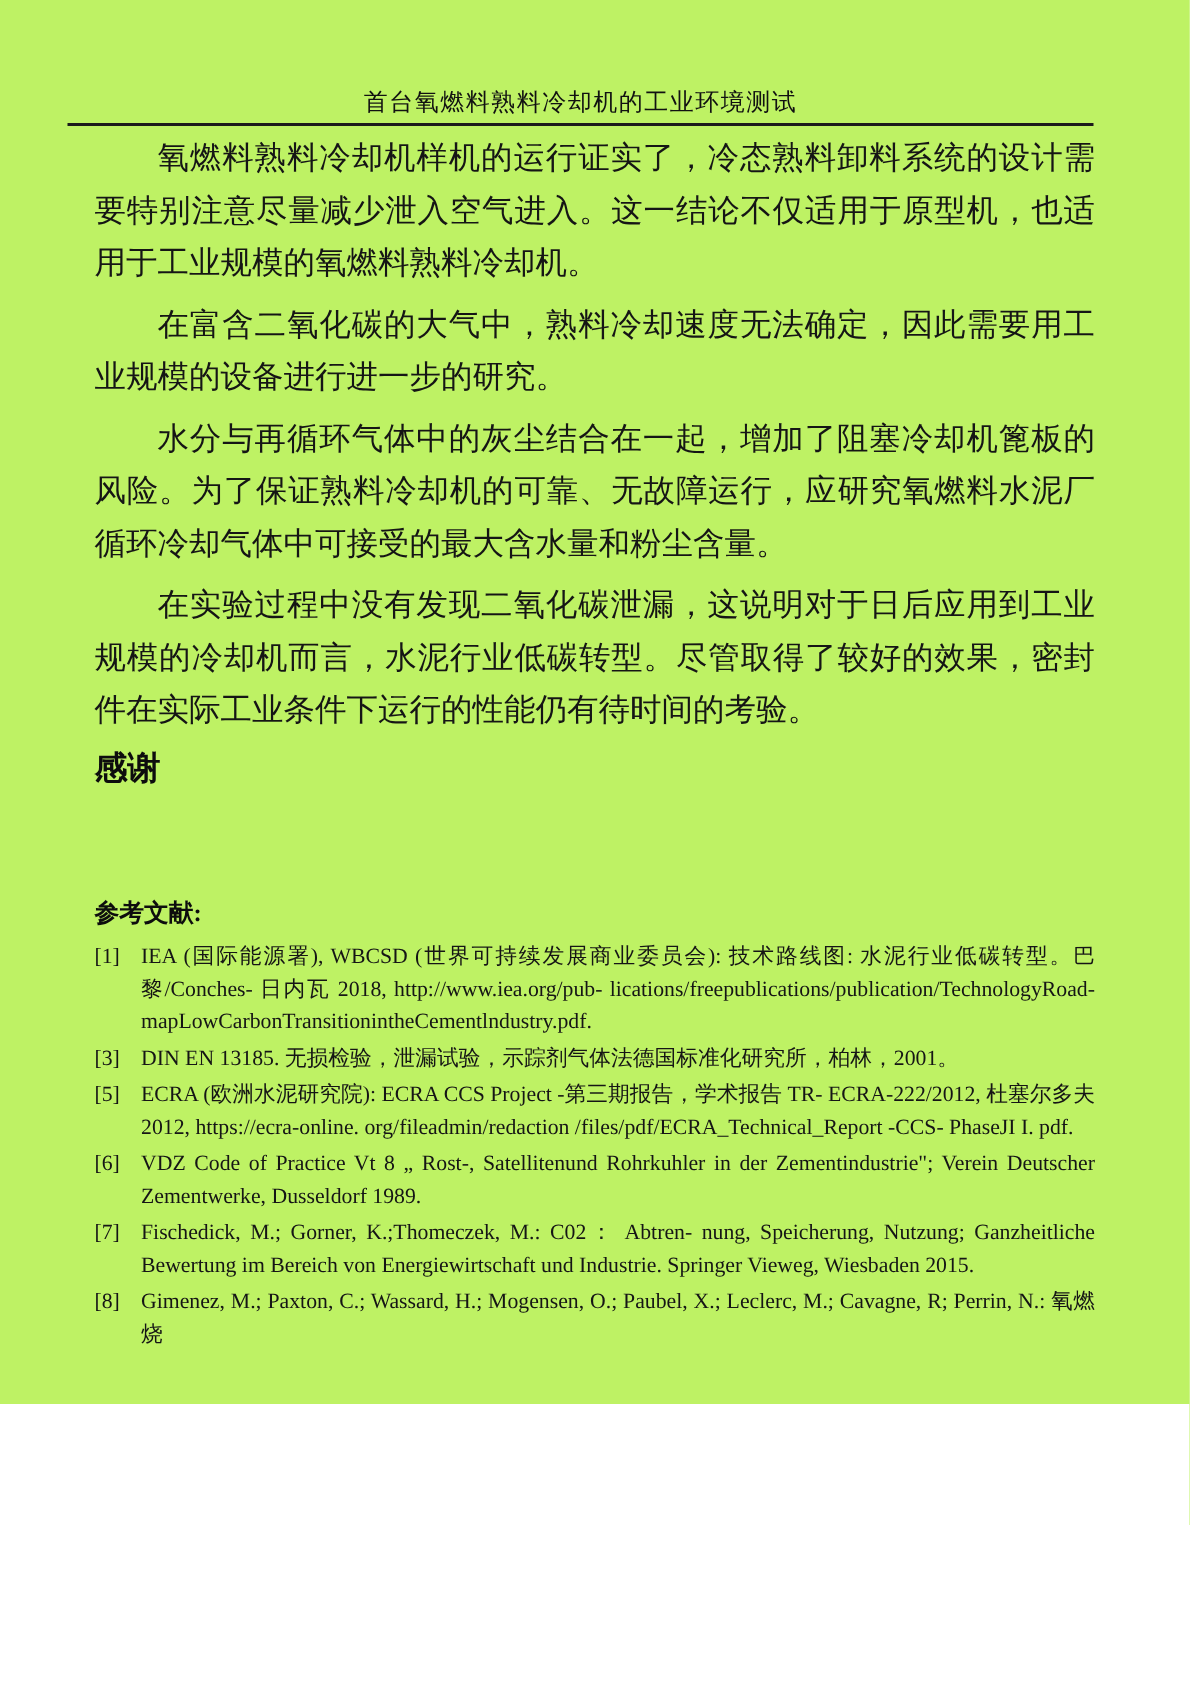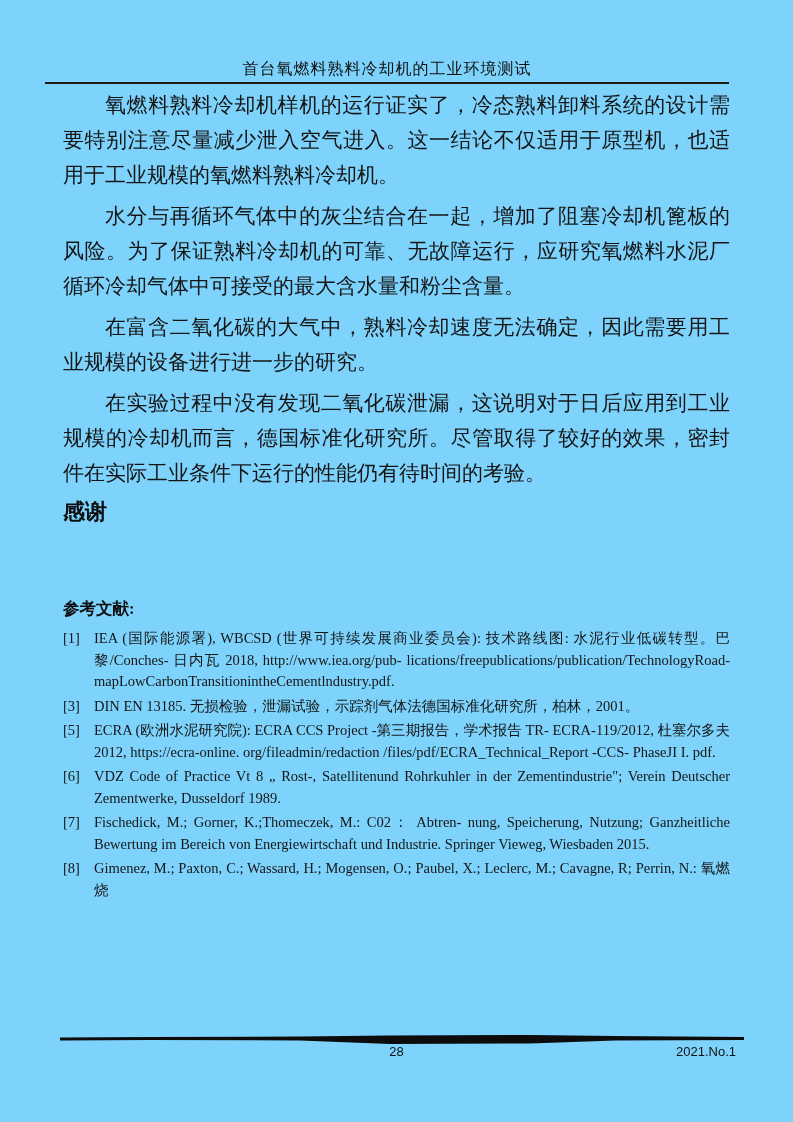--- a/index.html
+++ b/index.html
@@ -2,22 +2,22 @@
 <html lang="zh" style="--link-color: #2b2bd0;"><head>
 <meta charset="utf-8">
 <style>
   :root { --ink: #1a1a1a; --link-color: #2b2bd0; }
   * { box-sizing: border-box; }
   html, body { margin: 0; padding: 0; }
   body { background: #ffffff; }
   .page {
     position: relative;
     width: 793px;
-    height: 1122px;
-    background: #7dd3fc;
+    height: 936px;
+    background: #bef264;
     color: var(--ink);
     font-family: "Liberation Serif", "DejaVu Serif", serif;
     overflow: hidden;
     padding-left: 18px;
   }
   .header {
     position: absolute;
     top: 60px;
     left: 45px;
     width: 684px;
@@ -110,32 +110,32 @@
 <body>
 
 <div class="page">
 
   <div class="header">
     <div class="header-title">首台氧燃料熟料冷却机的工业环境测试</div>
   </div>
 
   <div class="content">
     <p class="body-p">氧燃料熟料冷却机样机的运行证实了，冷态熟料卸料系统的设计需要特别注意尽量减少泄入空气进入。这一结论不仅适用于原型机，也适用于工业规模的氧燃料熟料冷却机。</p>
+    <p class="body-p">在富含二氧化碳的大气中，熟料冷却速度无法确定，因此需要用工业规模的设备进行进一步的研究。</p>
     <p class="body-p">水分与再循环气体中的灰尘结合在一起，增加了阻塞冷却机篦板的风险。为了保证熟料冷却机的可靠、无故障运行，应研究氧燃料水泥厂循环冷却气体中可接受的最大含水量和粉尘含量。</p>
-    <p class="body-p">在富含二氧化碳的大气中，熟料冷却速度无法确定，因此需要用工业规模的设备进行进一步的研究。</p>
-    <p class="body-p">在实验过程中没有发现二氧化碳泄漏，这说明对于日后应用到工业规模的冷却机而言，德国标准化研究所。尽管取得了较好的效果，密封件在实际工业条件下运行的性能仍有待时间的考验。</p>
+    <p class="body-p">在实验过程中没有发现二氧化碳泄漏，这说明对于日后应用到工业规模的冷却机而言，水泥行业低碳转型。尽管取得了较好的效果，密封件在实际工业条件下运行的性能仍有待时间的考验。</p>
 
     <h2 class="ack-heading">感谢</h2>
 
     <h3 class="refs-heading">参考文献:</h3>
 
     <div id="ref-list">
         <div class="ref"><span class="ref-marker">[1]</span><span>IEA (国际能源署), WBCSD (世界可持续发展商业委员会): 技术路线图: 水泥行业低碳转型。巴黎/Conches- 日内瓦 2018, http://www.iea.org/pub- lications/freepublications/publication/TechnologyRoad- mapLowCarbonTransitionintheCementlndustry.pdf.</span></div>
         <div class="ref"><span class="ref-marker">[3]</span><span>DIN EN 13185. 无损检验，泄漏试验，示踪剂气体法德国标准化研究所，柏林，2001。</span></div>
-        <div class="ref"><span class="ref-marker">[5]</span><span>ECRA (欧洲水泥研究院): ECRA CCS Project -第三期报告，学术报告 TR- ECRA-119/2012, 杜塞尔多夫 2012, https://ecra-online. org/fileadmin/redaction /files/pdf/ECRA_Technical_Report -CCS- PhaseJI I. pdf.</span></div>
+        <div class="ref"><span class="ref-marker">[5]</span><span>ECRA (欧洲水泥研究院): ECRA CCS Project -第三期报告，学术报告 TR- ECRA-222/2012, 杜塞尔多夫 2012, https://ecra-online. org/fileadmin/redaction /files/pdf/ECRA_Technical_Report -CCS- PhaseJI I. pdf.</span></div>
         <div class="ref"><span class="ref-marker">[6]</span><span>VDZ Code of Practice Vt 8 „ Rost-, Satellitenund Rohrkuhler in der Zementindustrie"; Verein Deutscher Zementwerke, Dusseldorf 1989.</span></div>
         <div class="ref"><span class="ref-marker">[7]</span><span>Fischedick, M.; Gorner, K.;Thomeczek, M.: C02： Abtren- nung, Speicherung, Nutzung; Ganzheitliche Bewertung im Bereich von Energiewirtschaft und Industrie. Springer Vieweg, Wiesbaden 2015.</span></div>
         <div class="ref"><span class="ref-marker">[8]</span><span>Gimenez, M.; Paxton, C.; Wassard, H.; Mogensen, O.; Paubel, X.; Leclerc, M.; Cavagne, R; Perrin, N.: 氧燃烧</span></div>
       </div>
   </div>
 
   <div class="footer-rule-wrap">
     <svg width="684" height="11" viewBox="0 0 684 11" xmlns="http://www.w3.org/2000/svg">
       <polygon fill="#0c0c0c" points="0,3.5 90,3 240,2.5 330,1.5 470,1 555,2 684,3 684,6 555,6.5 470,9.5 330,10 240,6.5 90,6 0,6.5"></polygon>
     </svg>

